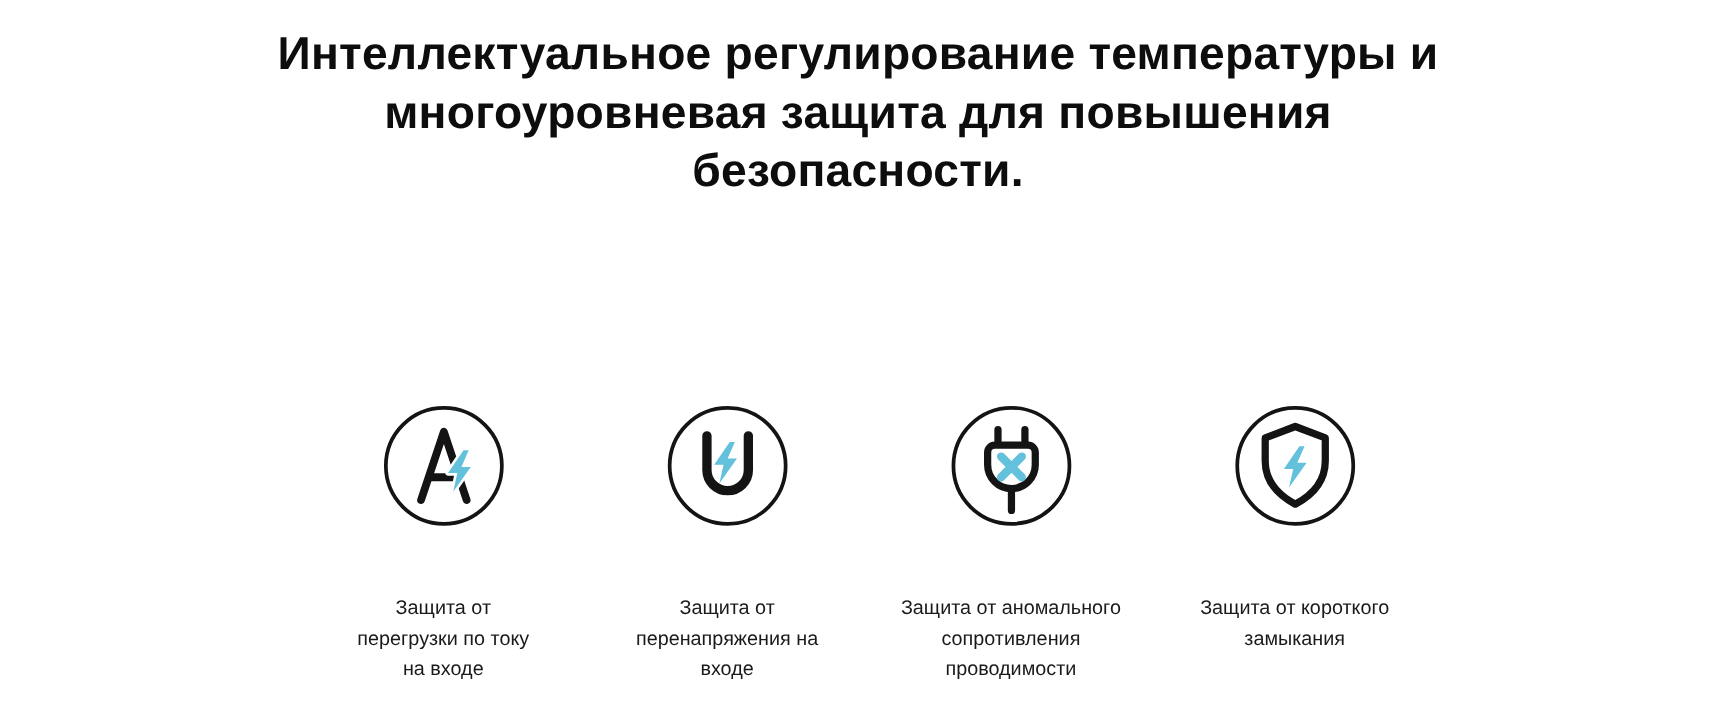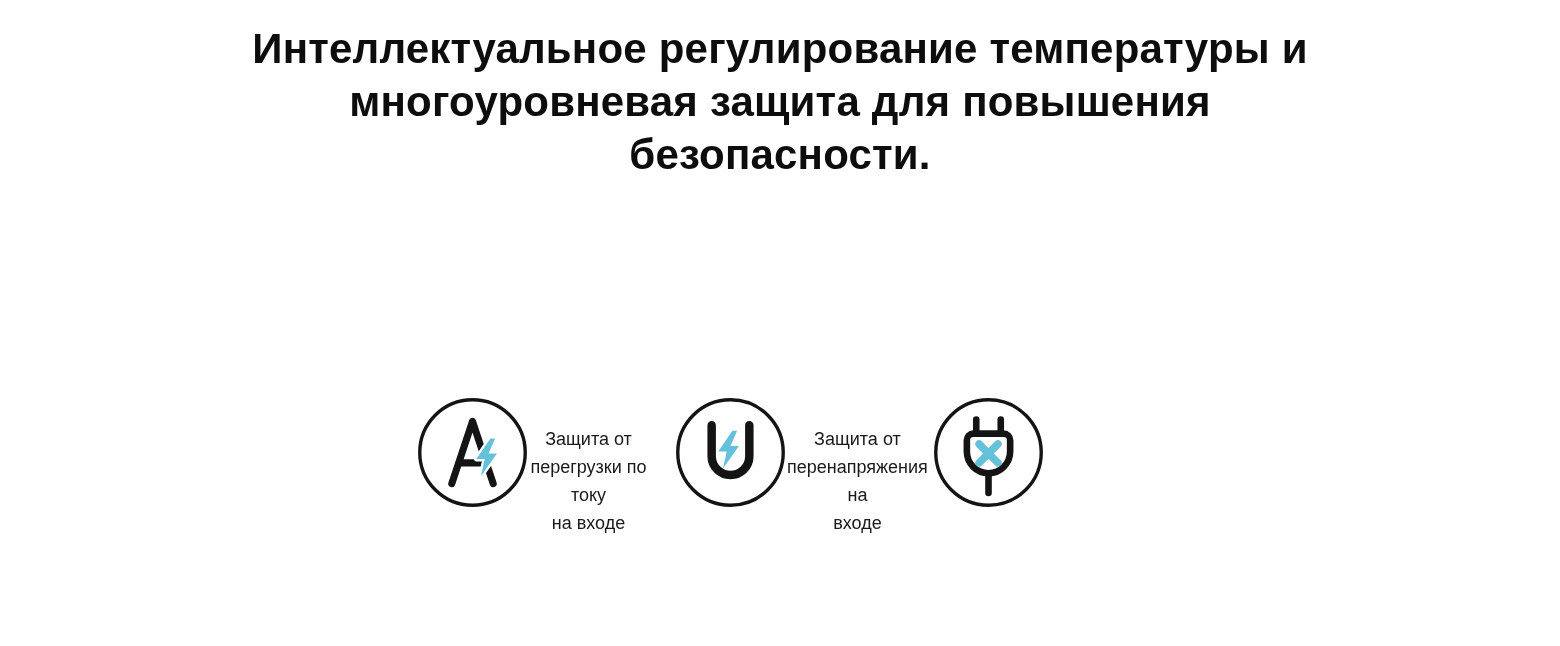--- a/index.html
+++ b/index.html
@@ -33,20 +33,21 @@
     left:10px;
     margin:186px auto 0 auto;
     width:1264px;
     display:flex;
     gap:26px;
     justify-content:center;
   }
   .feature{
     width:232px;
     display:flex;
+    flex-direction:column;
     align-items:center;
   }
   .icon-circle{
     width:113px;height:113px;
     flex:0 0 auto;
   }
   .icon-circle svg{display:block;width:113px;height:113px;}
   .label{
     margin-top:58px;
     text-align:center;
@@ -107,17 +108,33 @@
 
     <div class="feature">
       <div class="icon-circle">
         <svg viewBox="0 0 120 120" aria-hidden="true">
           <circle cx="60" cy="60" r="56" class="stroke fillw" stroke-width="3.6"></circle>
           <path class="stroke" stroke-width="7" d="M47 25 V38 M73 25 V38 M60 82 V103"></path>
           <path class="stroke fillw" stroke-width="7" d="M37 47 A7 7 0 0 1 44 40 H76 A7 7 0 0 1 83 47 V59 A23 23 0 0 1 37 59 Z"></path>
           <path class="blue-stroke" stroke-width="8" d="M50 51 L70 71 M70 51 L50 71"></path>
         </svg>
       </div>
+      <div class="label">Защита от аномального
+сопротивления
+проводимости</div>
     </div>
 
+    <div class="feature">
+      <div class="icon-circle">
+        <svg viewBox="0 0 120 120" aria-hidden="true">
+          <circle cx="60" cy="60" r="56" class="stroke fillw" stroke-width="3.6"></circle>
+          <path class="stroke fillw" stroke-width="7" d="M60 22 L89 33 V55 C89 75 77 88 60 97 C43 88 31 75 31 55 V33 Z"></path>
+          <g transform="translate(49 41)">
+            <path class="bolt" d="M15 0 L0 22 L9 22 L5 40 L22 16 L13 16 L20 0 Z"></path>
+          </g>
+        </svg>
+      </div>
+      <div class="label">Защита от короткого
+замыкания</div>
+    </div>
 
   </div>
 </div>
 
 </body></html>

